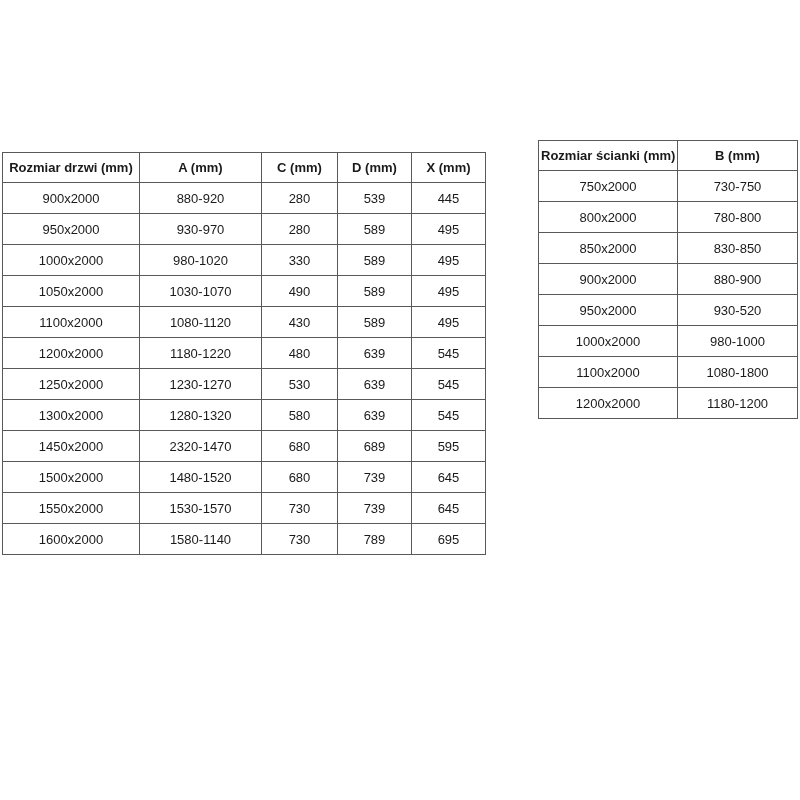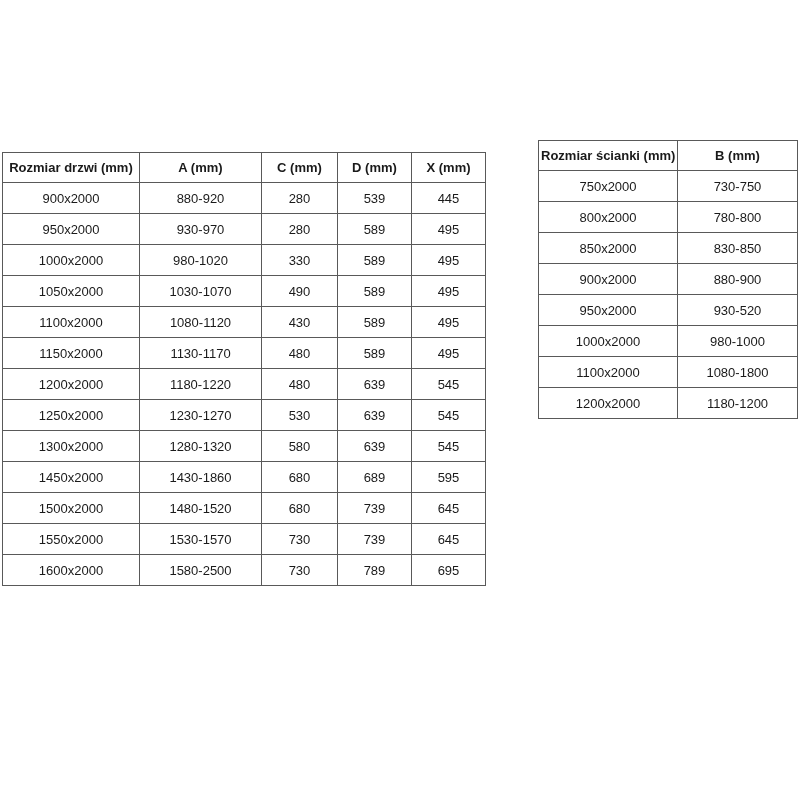--- a/index.html
+++ b/index.html
@@ -108,27 +108,20 @@
           <td>495</td>
         </tr>
         <tr>
           <td>1100x2000</td>
           <td>1080-1120</td>
           <td>430</td>
           <td>589</td>
           <td>495</td>
         </tr>
         <tr>
-          <td>1150x2000</td>
-          <td>1130-1170</td>
-          <td>480</td>
-          <td>589</td>
-          <td>495</td>
-        </tr>
-        <tr>
           <td>1200x2000</td>
           <td>1180-1220</td>
           <td>480</td>
           <td>639</td>
           <td>545</td>
         </tr>
         <tr>
           <td>1250x2000</td>
           <td>1230-1270</td>
           <td>530</td>
@@ -137,42 +130,42 @@
         </tr>
         <tr>
           <td>1300x2000</td>
           <td>1280-1320</td>
           <td>580</td>
           <td>639</td>
           <td>545</td>
         </tr>
         <tr>
           <td>1450x2000</td>
-          <td>1430-1860</td>
+          <td>2320-1470</td>
           <td>680</td>
           <td>689</td>
           <td>595</td>
         </tr>
         <tr>
           <td>1500x2000</td>
           <td>1480-1520</td>
           <td>680</td>
           <td>739</td>
           <td>645</td>
         </tr>
         <tr>
           <td>1550x2000</td>
           <td>1530-1570</td>
           <td>730</td>
           <td>739</td>
           <td>645</td>
         </tr>
         <tr>
           <td>1600x2000</td>
-          <td>1580-2500</td>
+          <td>1580-1140</td>
           <td>730</td>
           <td>789</td>
           <td>695</td>
         </tr>
       </tbody>
   </table>
 
   <table class="spec wall-table">
     <colgroup>
         <col>

